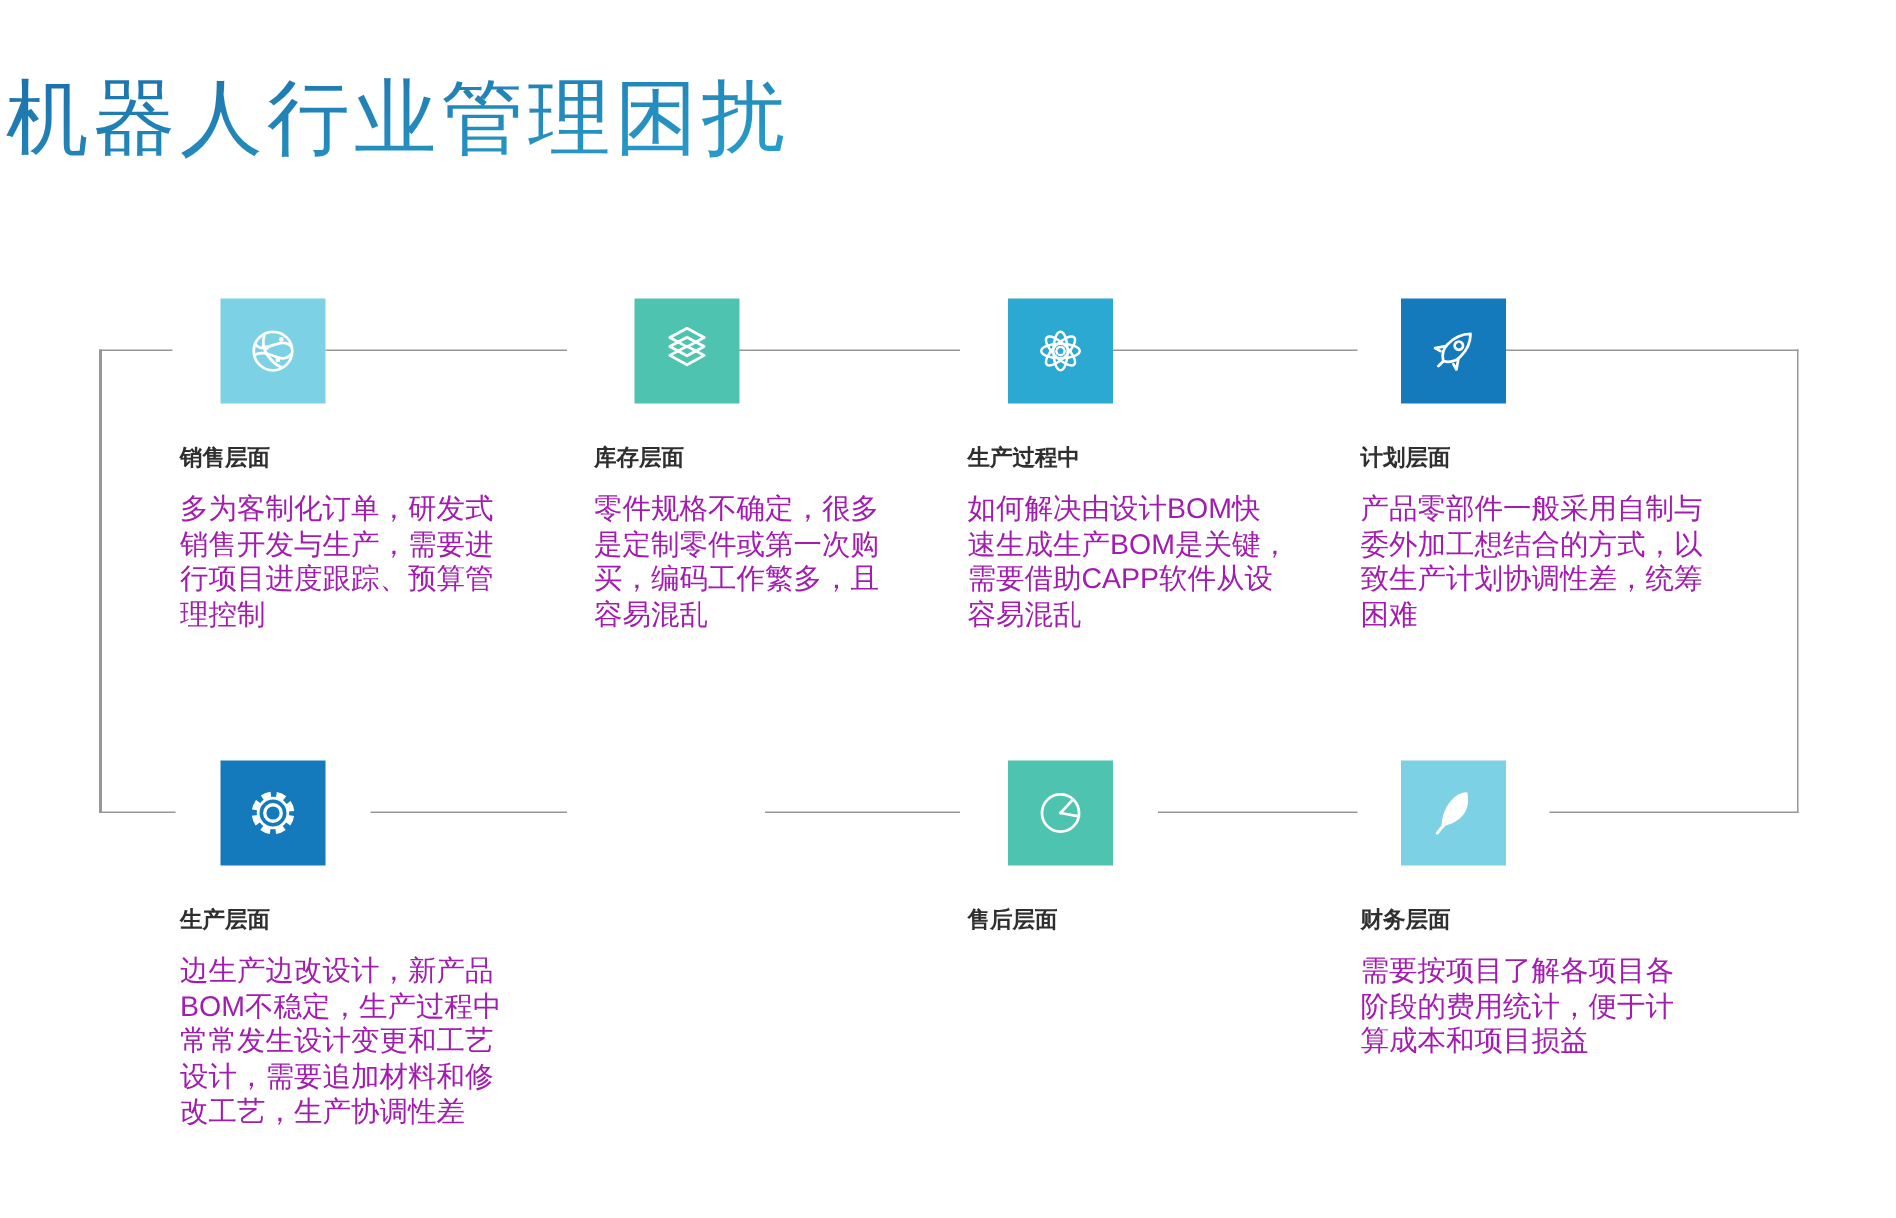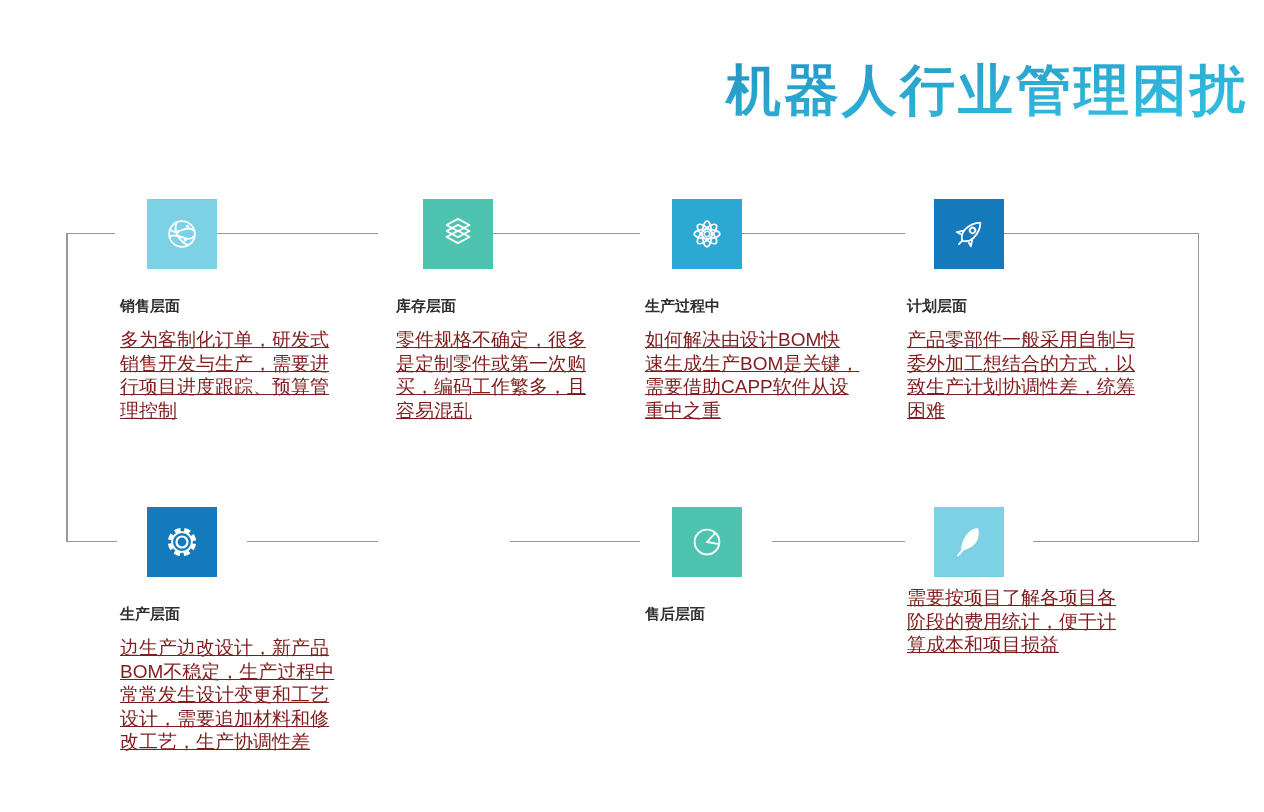--- a/index.html
+++ b/index.html
@@ -2,22 +2,22 @@
 <html><head>
 <meta charset="utf-8">
 <style>
   html,body{margin:0;padding:0;}
   body{
     width:1264px;height:812px;background:#ffffff;overflow:hidden;position:relative;
     font-family:"Liberation Sans","DejaVu Sans",sans-serif;
   }
   .stage{position:absolute;inset:0;}
   .page-title{
-    position:absolute;top:38px;left:0;right:0;margin:16px;
-    text-align:right;font-size:55px;font-weight:700;letter-spacing:3px;
+    position:absolute;top:38px;left:0;right:0;margin:4px;
+    text-align:left;font-size:55px;font-weight:400;letter-spacing:3px;
     background:linear-gradient(172deg,#1d74ad 8%,#31bcde 88%);
     -webkit-background-clip:text;background-clip:text;
     color:transparent;
   }
   
   .line{position:absolute;background:#979797;}
   .h-line{height:1.5px;}
   .v-line{width:1.5px;}
   .r1line{top:232.5px;}
   .r2line{top:540.5px;}
@@ -31,21 +31,21 @@
   .col4{left:907px;width:262px;}
   .icon-box{
     width:70px;height:70px;margin-left:27px;
     display:flex;align-items:center;justify-content:center;
   }
   .icon-box svg{display:block;}
   .card-title{
     margin:24px 0 0 0;font-size:15px;font-weight:bold;color:#2f2f2f;line-height:26px;
   }
   .card-body{
-    margin:9px 0 0 0;font-size:19px;color:#7f1d1d;line-height:23.5px;white-space:pre-line;text-decoration:underline;
+    margin:9px 0 0 0;font-size:19px;color:#a21caf;line-height:23.5px;white-space:pre-line;
   }
 </style>
 </head>
 <body>
 
 <div class="stage">
 
   <h1 class="page-title">机器人行业管理困扰</h1>
 
   <div class="line v-line" style="left:66px;top:232.5px;height:309px;"></div>
@@ -104,21 +104,21 @@
         <ellipse cx="24" cy="24" rx="14" ry="5.2"></ellipse>
         <ellipse cx="24" cy="24" rx="14" ry="5.2" transform="rotate(45 24 24)"></ellipse>
         <ellipse cx="24" cy="24" rx="14" ry="5.2" transform="rotate(90 24 24)"></ellipse>
         <ellipse cx="24" cy="24" rx="14" ry="5.2" transform="rotate(135 24 24)"></ellipse>
       </svg>
     </div>
     <p class="card-title">生产过程中</p>
     <p class="card-body">如何解决由设计BOM快
 速生成生产BOM是关键，
 需要借助CAPP软件从设
-重中之重</p>
+容易混乱</p>
   </div>
 
   <div class="card row2 col1">
     <div class="icon-box" style="background: rgb(20, 122, 188);">
       <svg width="44" height="44" viewBox="0 0 48 48" fill="none" stroke="#fff" stroke-linecap="butt">
         <circle cx="24" cy="24" r="13.2" stroke-width="4.6" stroke-dasharray="6.4 4" transform="rotate(8 24 24)"></circle>
         <circle cx="24" cy="24" r="10.8" stroke-width="2"></circle>
         <circle cx="24" cy="24" r="6" stroke-width="2.4"></circle>
       </svg>
     </div>
@@ -161,18 +161,19 @@
     <p class="card-title">售后层面</p>
   </div>
 
   <div class="card row2 col4">
     <div class="icon-box" style="background: rgb(125, 209, 229);">
       <svg width="44" height="44" viewBox="0 0 48 48" fill="none" stroke="none">
         <path fill="#fff" d="M34 9 C35.5 15 34.5 21.5 30.5 26 C27.5 29.5 23.5 31.5 20 32.5 C19 32.8 18.3 33 17.8 33.6 L16.2 35.4 C15.6 36.1 14.8 35.7 15 34.8 L15.4 32 C16 24 19.5 16.5 26 11.5 C28.5 9.7 31.5 8.8 34 9 Z"></path>
         <path d="M15 35 L12.2 38.6" stroke="#fff" stroke-width="2.2" stroke-linecap="round"></path>
       </svg>
     </div>
+    <p class="card-title">财务层面</p>
     <p class="card-body">需要按项目了解各项目各
 阶段的费用统计，便于计
 算成本和项目损益</p>
   </div>
 
 </div>
 
 </body></html>

